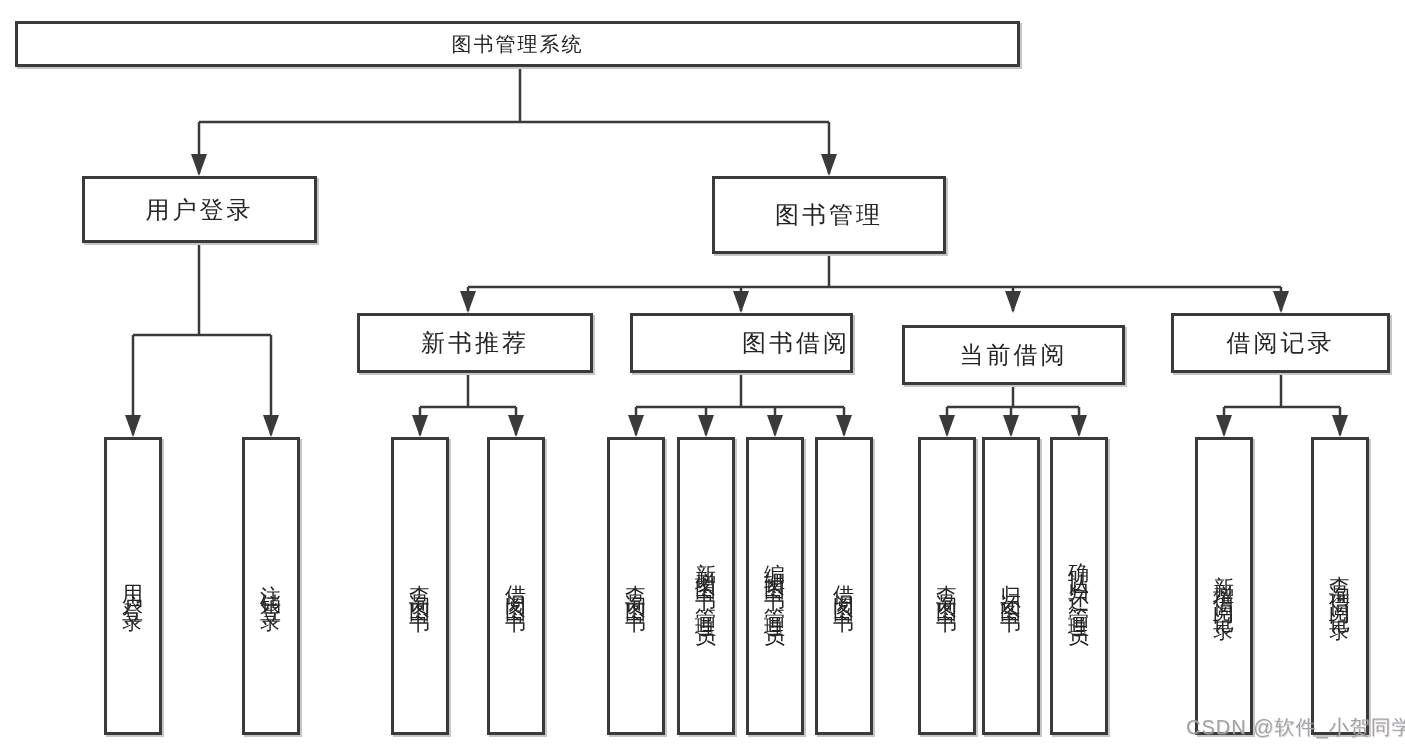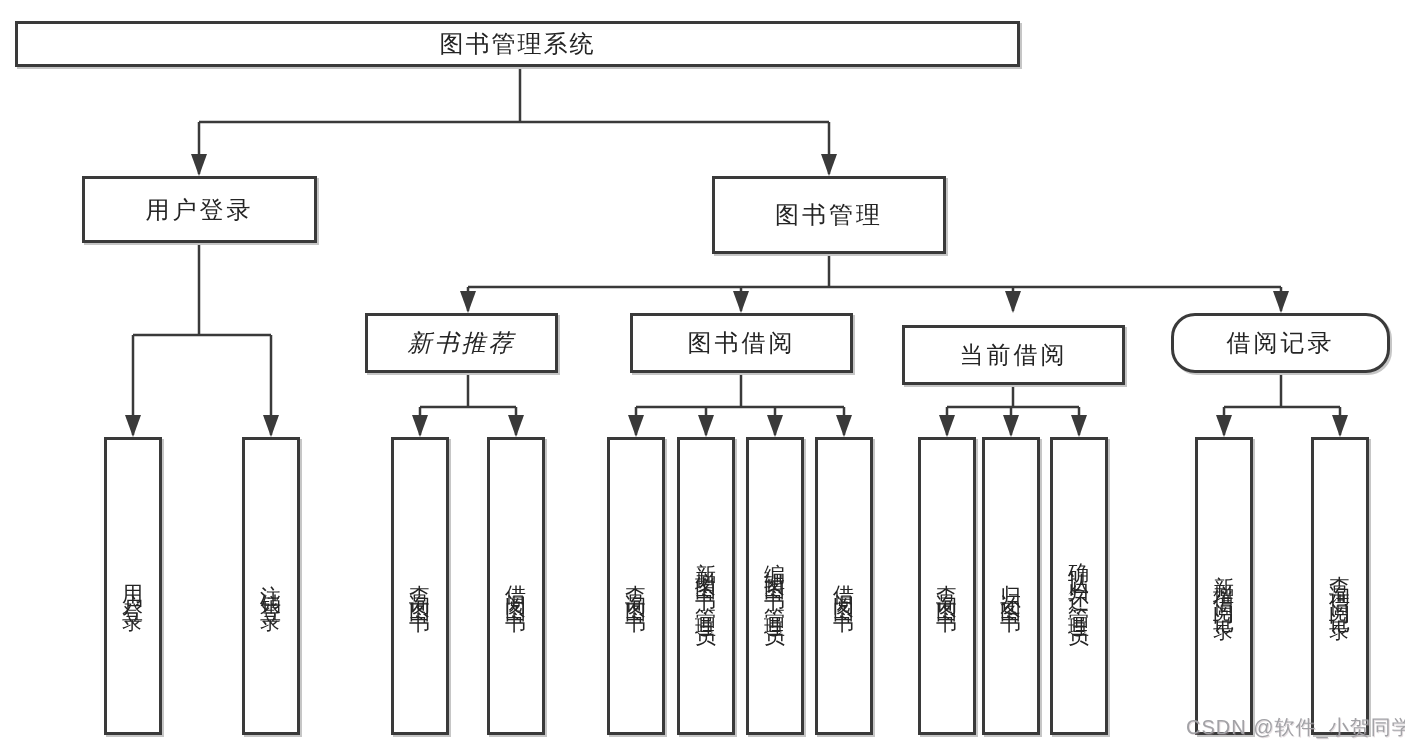--- a/index.html
+++ b/index.html
@@ -18,21 +18,21 @@
     border:3px solid #3a3a3a;
     box-shadow:2px 2px 0 #c6c6c6;
     display:flex;align-items:center;justify-content:center;
   }
   .h-label{
     font-size:24px;
     letter-spacing:3px;
     white-space:nowrap;
     color:#242424;
   }
-  .title-label{font-size:24px;letter-spacing:2px;}
+  .title-label{font-size:20px;letter-spacing:2px;}
   .v-box span{
     writing-mode:vertical-rl;
     text-orientation:mixed;
     font-size:21px;
     letter-spacing:9px;
     line-height:1.1;
     color:#242424;
     white-space:nowrap;
   }
   .watermark{
@@ -102,30 +102,30 @@
   <span class="h-label title-label">图书管理系统</span>
 </div>
 
 <div class="box" style="left:82px;top:176px;width:235px;height:67px;">
   <span class="h-label">用户登录</span>
 </div>
 <div class="box" style="left:712px;top:176px;width:234px;height:78px;">
   <span class="h-label">图书管理</span>
 </div>
 
-<div class="box" style="left:365px;top:313px;width:193px;height:60px;font-style:italic;">
+<div class="box" style="left:357px;top:313px;width:236px;height:60px;">
   <span class="h-label">新书推荐</span>
 </div>
-<div class="box" style="left:630px;top:313px;width:223px;height:60px;">
+<div class="box" style="left:630px;top:313px;width:223px;height:60px;justify-content:flex-end;">
   <span class="h-label">图书借阅</span>
 </div>
 <div class="box" style="left:902px;top:313px;width:223px;height:60px;margin-top:12px;">
   <span class="h-label">当前借阅</span>
 </div>
-<div class="box" style="left:1171px;top:313px;width:219px;height:60px;border-radius:24px;">
+<div class="box" style="left:1171px;top:313px;width:219px;height:60px;">
   <span class="h-label">借阅记录</span>
 </div>
 
 <div class="box v-box" style="left:104px;top:437px;width:58px;height:298px;">
   <span>用户登录</span>
 </div>
 <div class="box v-box" style="left:242px;top:437px;width:58px;height:298px;">
   <span>注销登录</span>
 </div>
 

